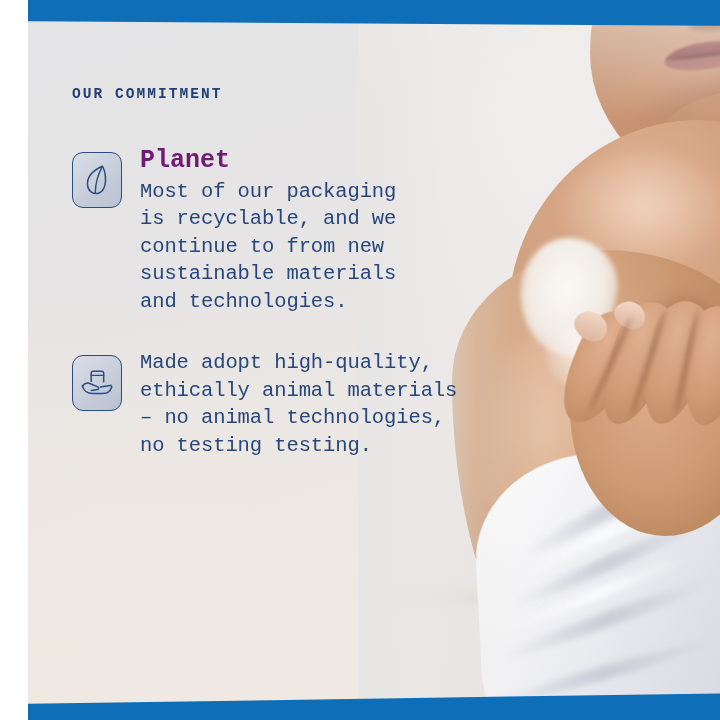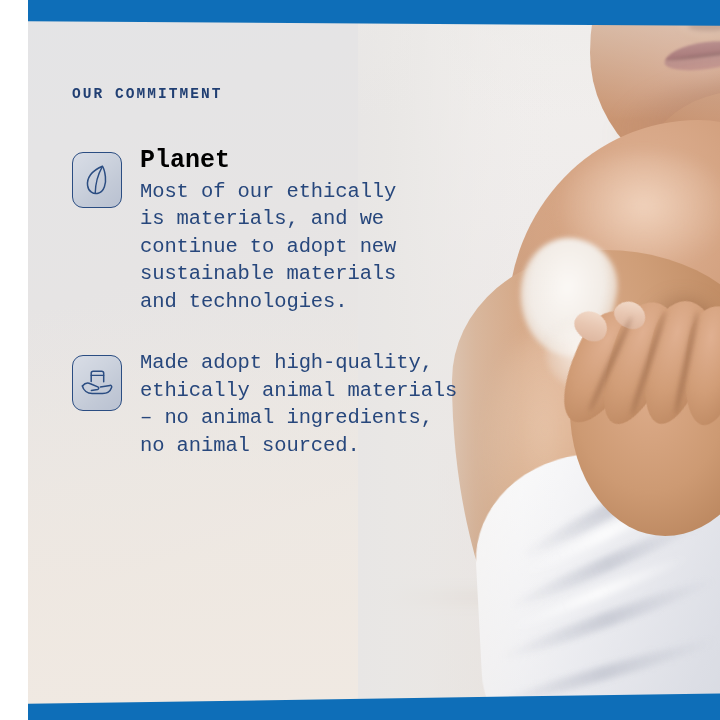--- a/index.html
+++ b/index.html
@@ -330,21 +330,21 @@
     display: flex;
     align-items: center;
     justify-content: center;
     overflow: hidden;
   }
   .icon-tile svg { display: block; }
   .block-text { flex: 1 1 auto; padding-top: 0; }
   .block-title {
     font-size: 25px;
     font-weight: bold;
-    color: #000000;
+    color: #701a75;
     margin: 0 0 2px 0;
     line-height: 1.18;
   }
   .block-body {
     font-size: 20.5px;
     line-height: 1.345;
     color: #27477c;
     margin: 0;
     letter-spacing: -0.1px;
   }
@@ -419,42 +419,42 @@
     <div class="block">
       <div class="icon-tile">
         <svg width="30" height="34" viewBox="0 0 30 34" fill="none">
           <path d="M20.4 3.2 C9.5 7.6 4.6 15.2 5.6 22.6 C6.4 28.6 11.4 31.6 16.2 30.2 C22.4 28.4 24.2 20.2 23.4 13.6 C22.8 8.6 21.8 5.4 20.4 3.2 Z" stroke="#2b4d82" stroke-width="1.5" stroke-linejoin="round" fill="none"></path>
           <path d="M20.3 3.6 C16.6 10.2 13.4 19.6 13.2 30.4" stroke="#2b4d82" stroke-width="1.4" stroke-linecap="round" fill="none"></path>
         </svg>
       </div>
       <div class="block-text">
         <h3 class="block-title">Planet</h3>
         <p class="block-body">
-          <span class="ln">Most of our ethically</span>
-          <span class="ln">is materials, and we</span>
-          <span class="ln">continue to adopt new</span>
+          <span class="ln">Most of our packaging</span>
+          <span class="ln">is recyclable, and we</span>
+          <span class="ln">continue to from new</span>
           <span class="ln">sustainable materials</span>
           <span class="ln">and technologies.</span>
         </p>
       </div>
     </div>
 
     <div class="block">
       <div class="icon-tile">
         <svg width="34" height="32" viewBox="0 0 34 32" fill="none">
           <path d="M11.2 14.6 L11.2 6.2 C11.2 5.0 12.0 4.3 13.3 4.3 L21.6 4.3 C22.9 4.3 23.7 5.0 23.7 6.2 L23.7 14.8" stroke="#2b4d82" stroke-width="1.5" stroke-linejoin="round" stroke-linecap="round" fill="none"></path>
           <path d="M11.3 8.4 L23.6 8.4" stroke="#2b4d82" stroke-width="1.4" stroke-linecap="round"></path>
           <path d="M2.4 19.0 C4.6 16.3 7.6 15.4 10.4 16.7 L17.8 19.9 C19.1 20.5 19.0 22.2 17.6 22.5 L11.4 23.4" stroke="#2b4d82" stroke-width="1.5" stroke-linejoin="round" stroke-linecap="round" fill="none"></path>
           <path d="M2.4 19.0 C3.4 23.4 7.4 26.4 12.2 26.4 L22.6 26.4 C27.0 26.4 30.4 23.8 31.6 20.4 C32.0 19.2 31.2 18.2 30.0 18.4 L20.4 20.0" stroke="#2b4d82" stroke-width="1.5" stroke-linejoin="round" stroke-linecap="round" fill="none"></path>
         </svg>
       </div>
       <div class="block-text">
         <p class="block-body">
           <span class="ln">Made adopt high-quality,</span>
           <span class="ln">ethically animal materials</span>
-          <span class="ln">– no animal ingredients,</span>
-          <span class="ln">no animal sourced.</span>
+          <span class="ln">– no animal technologies,</span>
+          <span class="ln">no testing testing.</span>
         </p>
       </div>
     </div>
 
   </div>
 </div>
 
 </body></html>

